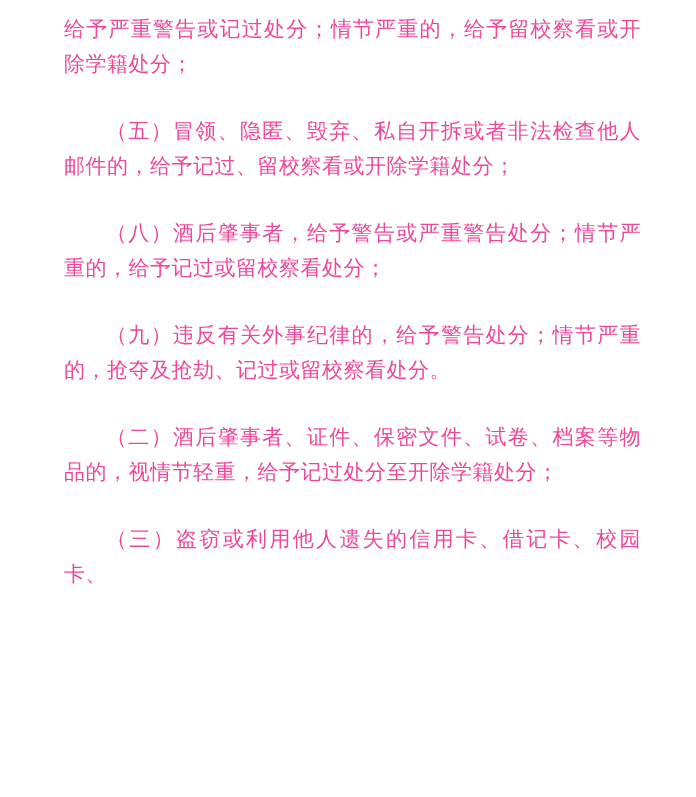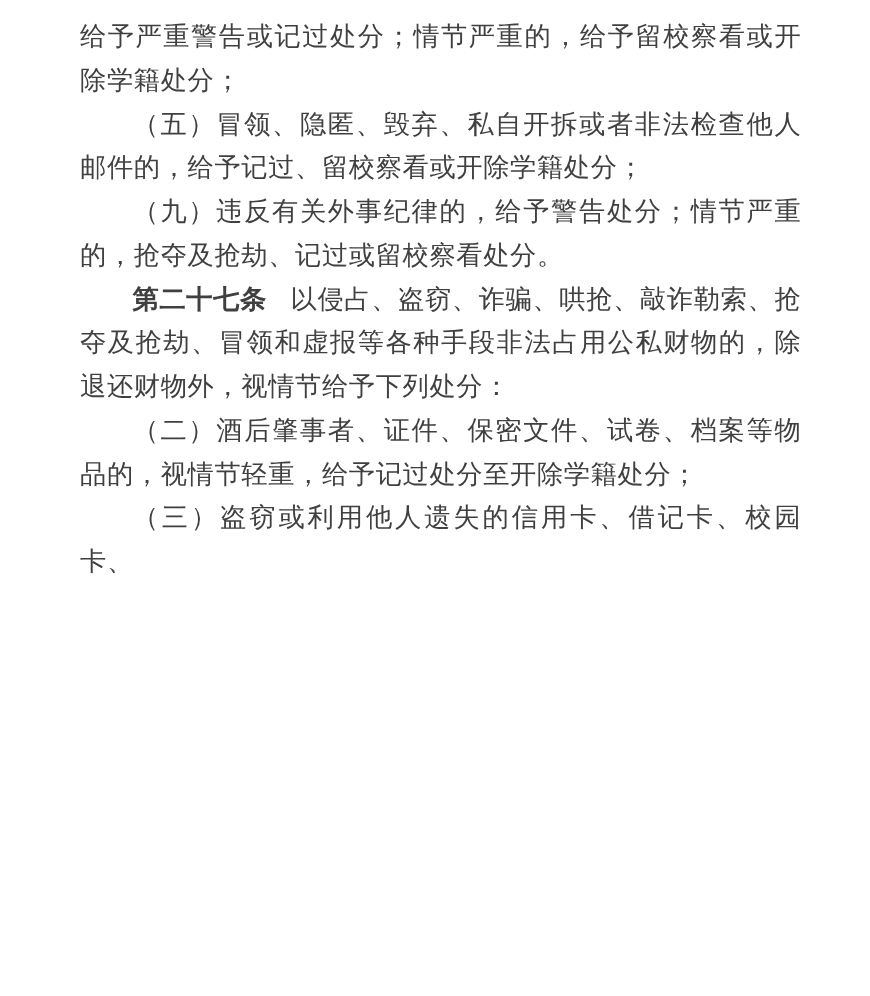--- a/index.html
+++ b/index.html
@@ -9,32 +9,33 @@
   }
   .page {
     position: relative;
     box-sizing: border-box;
     width: 696px;
     height: 797px;
     background: #ffffff;
     padding: 12px 55px 0 64px;
     overflow: hidden;
     font-family: "Liberation Serif", "DejaVu Serif", serif;
-    color: #404040;
+    color: #ec4899;
   }
   .para {
     margin: 0;
     font-size: 21px;
     line-height: 35px;
     text-align: justify;
     letter-spacing: 0.5px;
     word-break: break-all;
   }
   .para.indent {
     text-indent: 2em;
+    margin-top: 32px;
   }
   .article-lead {
     font-weight: bold;
     margin-right: 0.9em;
   }
 </style>
 </head>
 <body>
 
 <div class="page">
@@ -42,28 +43,28 @@
   <p class="para">
     <span>给予严重警告或记过处分；情节严重的，给予留校察看或开除学籍处分；</span>
   </p>
 
   <p class="para indent">
     <span>（五）冒领、隐匿、毁弃、私自开拆或者非法检查他人邮件的，给予记过、留校察看或开除学籍处分；</span>
   </p>
 
 
 
+  <p class="para indent">
+    <span>（八）酒后肇事者，给予警告或严重警告处分；情节严重的，给予记过或留校察看处分；</span>
+  </p>
 
   <p class="para indent">
     <span>（九）违反有关外事纪律的，给予警告处分；情节严重的，抢夺及抢劫、记过或留校察看处分。</span>
   </p>
 
-  <p class="para indent">
-    <b class="article-lead">第二十七条</b><span>以侵占、盗窃、诈骗、哄抢、敲诈勒索、抢夺及抢劫、冒领和虚报等各种手段非法占用公私财物的，除退还财物外，视情节给予下列处分：</span>
-  </p>
 
 
   <p class="para indent">
     <span>（二）酒后肇事者、证件、保密文件、试卷、档案等物品的，视情节轻重，给予记过处分至开除学籍处分；</span>
   </p>
 
   <p class="para indent">
     <span>（三）盗窃或利用他人遗失的信用卡、借记卡、校园卡、</span>
   </p>
 

